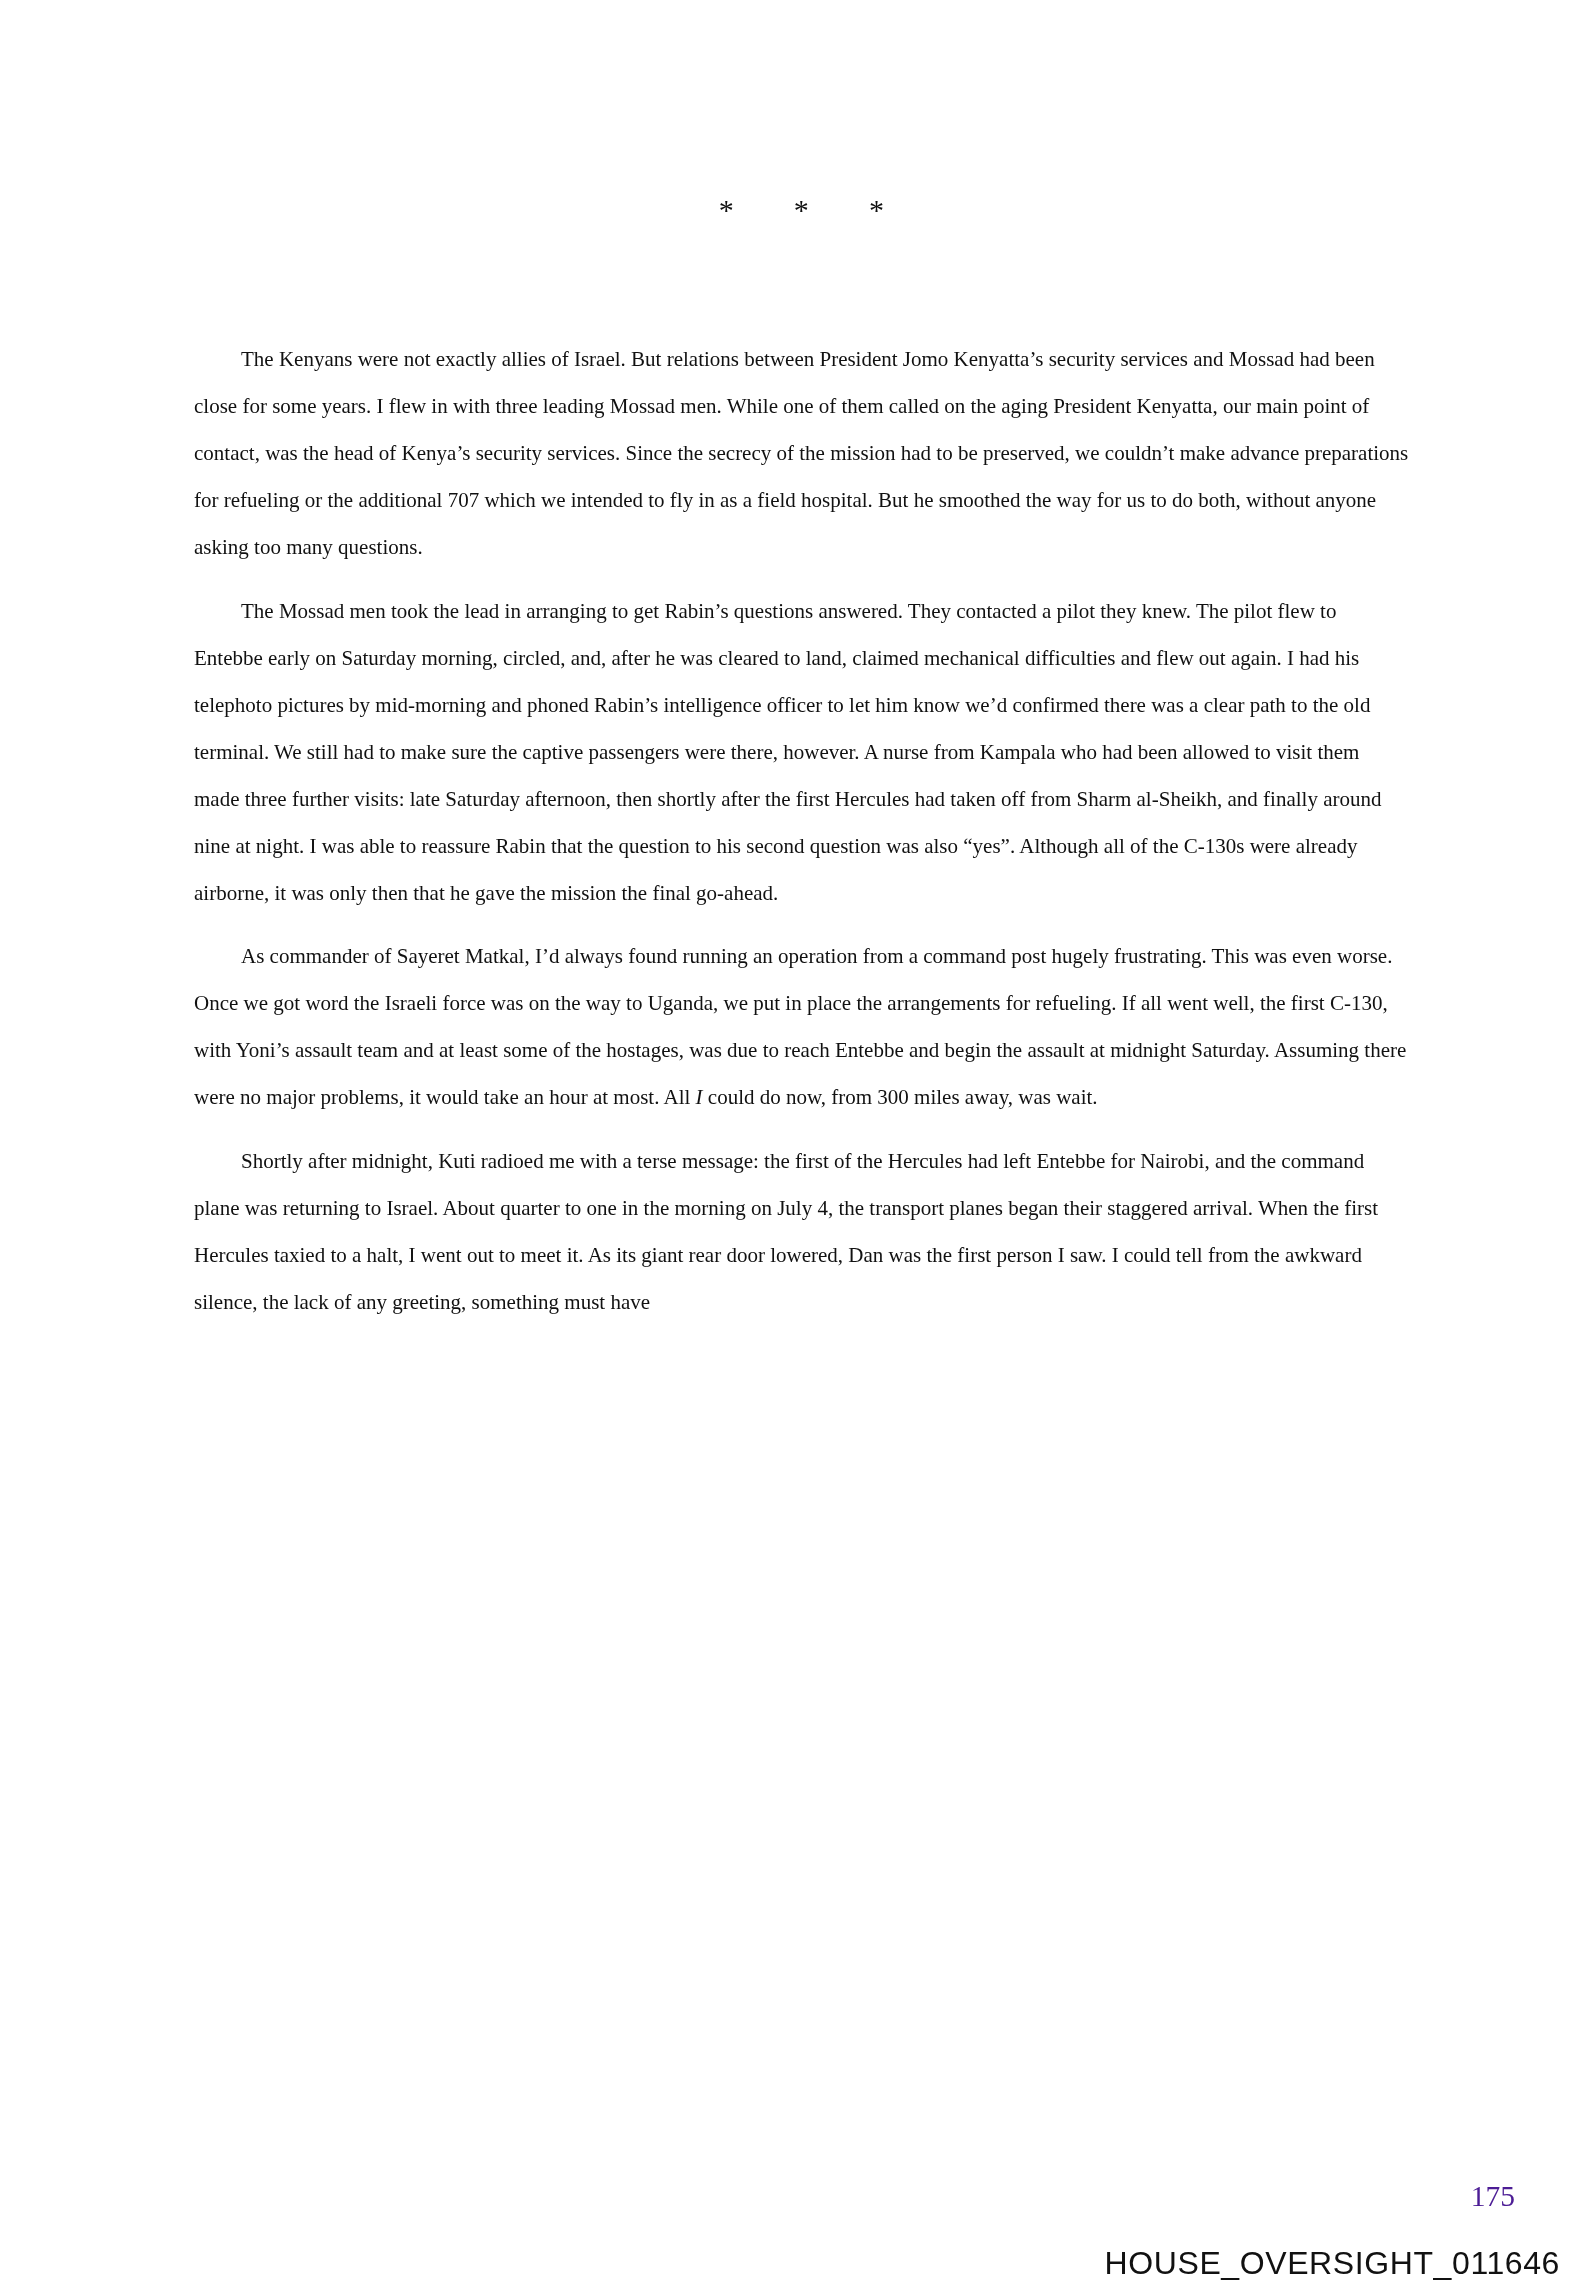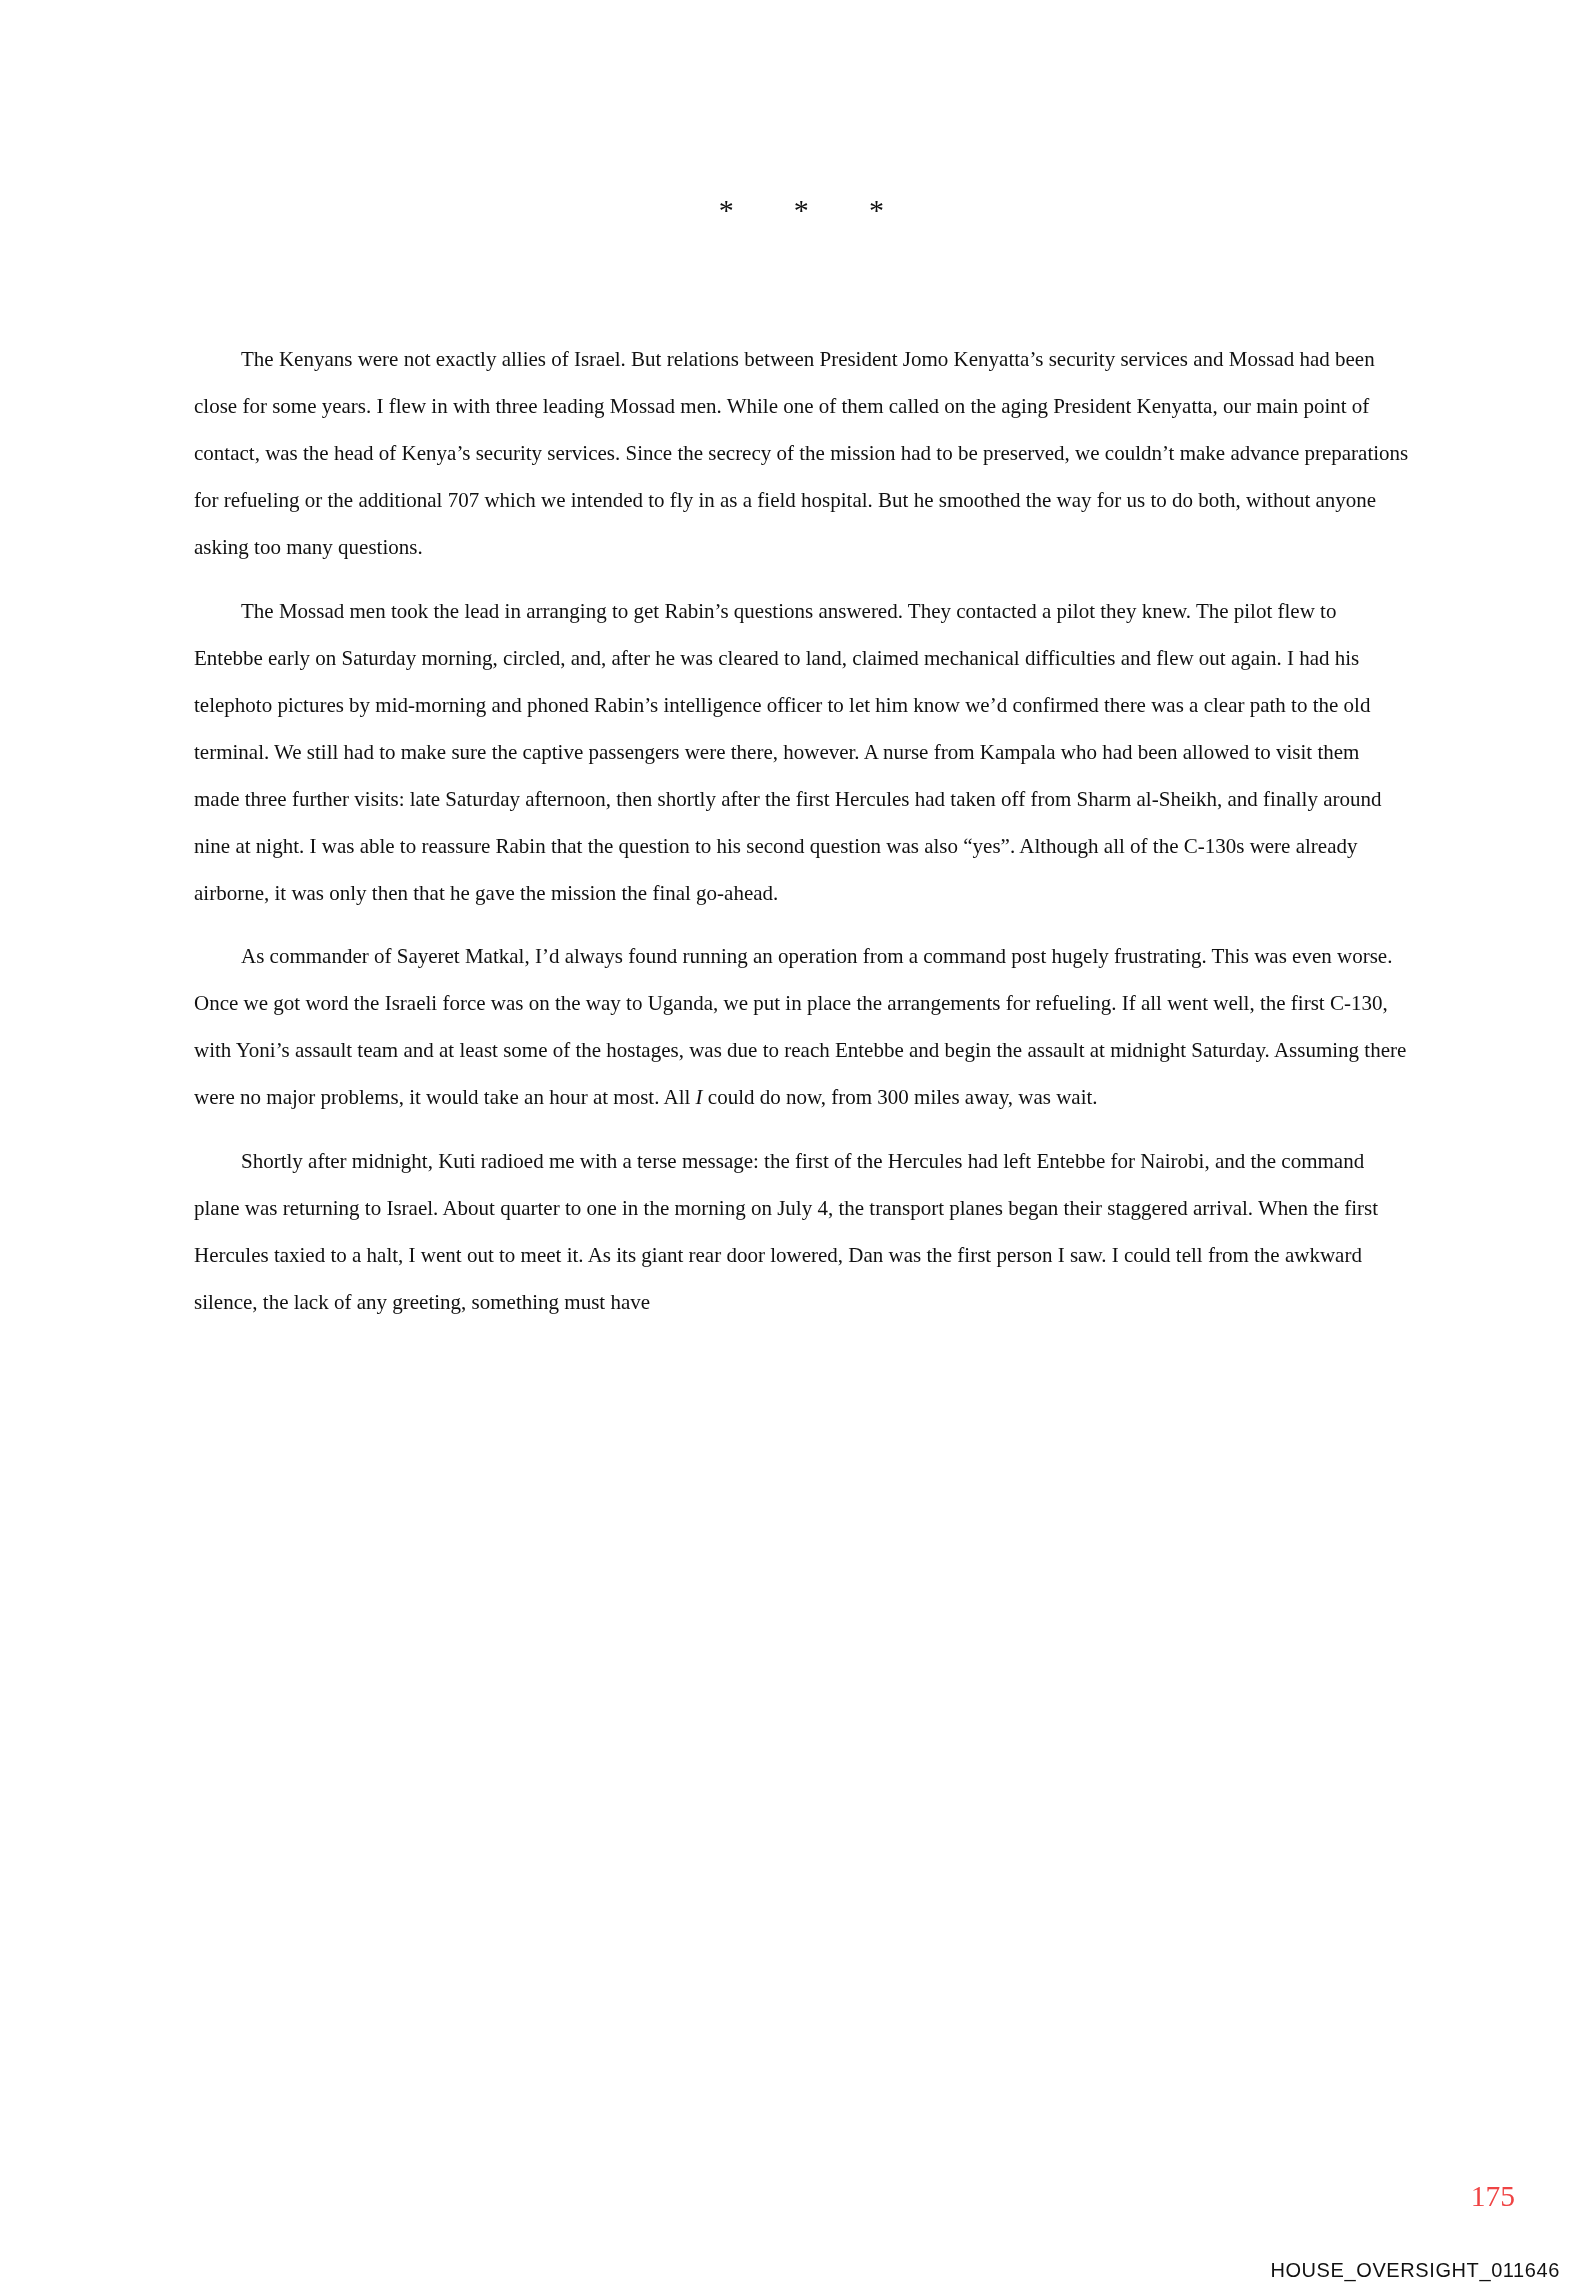--- a/index.html
+++ b/index.html
@@ -40,27 +40,27 @@
   }
   .paragraphs p span.seg-italic {
     font-style: italic;
   }
   .page-number {
     position: absolute;
     right: 76px;
     bottom: 82px;
     font-size: 29.5px;
     font-family: "Liberation Serif", serif;
-    color: #ef4444;
+    color: #4c1d95;
   }
   .bates-stamp {
     position: absolute;
     right: 31px;
     bottom: 13px;
-    font-size: 20px;
+    font-size: 32px;
     font-family: "Liberation Sans", sans-serif;
     color: #111111;
     letter-spacing: 0.6px;
   }
 </style>
 </head>
 <body>
 
 <div class="page">
   <div class="content">

